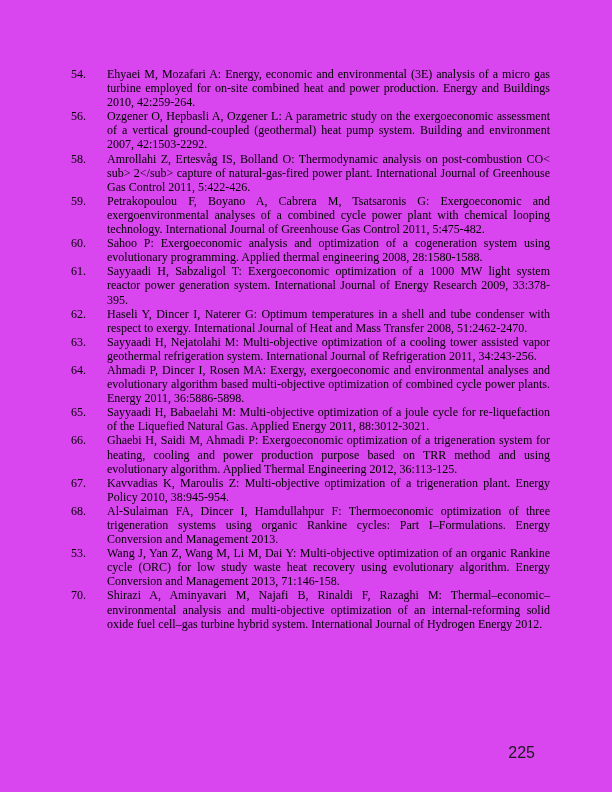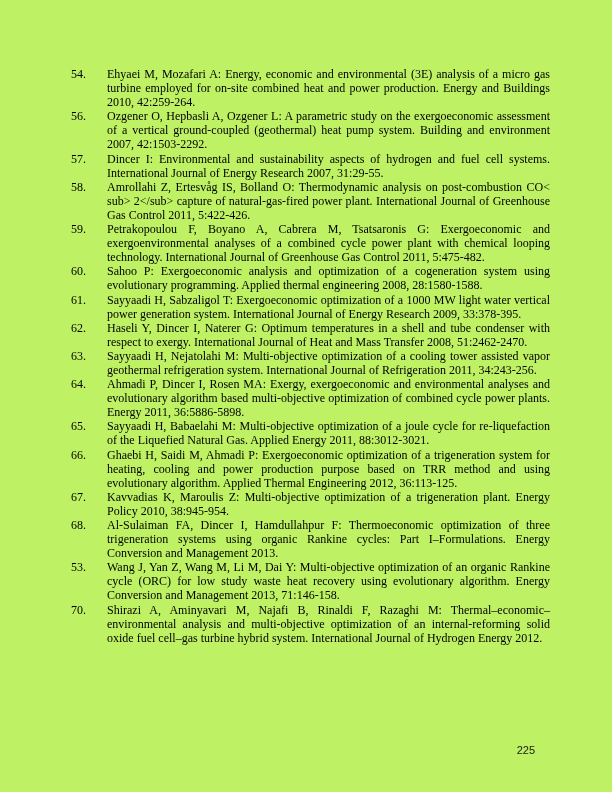--- a/index.html
+++ b/index.html
@@ -4,21 +4,21 @@
 <style>
   html, body {
     margin: 0;
     padding: 0;
     background: #ffffff;
   }
   .page {
     position: relative;
     width: 612px;
     height: 792px;
-    background: #bef264;
+    background: #d946ef;
     overflow: hidden;
     font-family: "Liberation Serif", serif;
     color: #000000;
   }
   .references {
     position: absolute;
     left: 71px;
     top: 67px;
     width: 479px;
   }
@@ -35,36 +35,35 @@
     left: 0;
     top: 0;
   }
   .it {
   }
   .page-number {
     position: absolute;
     top: 744px;
     right: 77px;
     font-family: "Liberation Sans", sans-serif;
-    font-size: 11px;
+    font-size: 16px;
     color: #1a1a1a;
   }
 </style>
 </head>
 <body>
 
 <div class="page">
   <div class="references">
       <div class="ref"><span class="ref-num">54.</span><span class="ref-text"><span>Ehyaei M, Mozafari A: Energy, economic and environmental (3E) analysis of a micro gas turbine employed for on-site combined heat and power production. </span><span class="it">Energy and Buildings</span><span> 2010, 42:259-264.</span></span></div>
       <div class="ref"><span class="ref-num">56.</span><span class="ref-text"><span>Ozgener O, Hepbasli A, Ozgener L: A parametric study on the exergoeconomic assessment of a vertical ground-coupled (geothermal) heat pump system. </span><span class="it">Building and environment</span><span> 2007, 42:1503-2292.</span></span></div>
-      <div class="ref"><span class="ref-num">57.</span><span class="ref-text"><span>Dincer I: Environmental and sustainability aspects of hydrogen and fuel cell systems. </span><span class="it">International Journal of Energy Research</span><span> 2007, 31:29-55.</span></span></div>
       <div class="ref"><span class="ref-num">58.</span><span class="ref-text"><span>Amrollahi Z, Ertesvåg IS, Bolland O: Thermodynamic analysis on post-combustion CO&lt; sub&gt; 2&lt;/sub&gt; capture of natural-gas-fired power plant. </span><span class="it">International Journal of Greenhouse Gas Control</span><span> 2011, 5:422-426.</span></span></div>
       <div class="ref"><span class="ref-num">59.</span><span class="ref-text"><span>Petrakopoulou F, Boyano A, Cabrera M, Tsatsaronis G: Exergoeconomic and exergoenvironmental analyses of a combined cycle power plant with chemical looping technology. </span><span class="it">International Journal of Greenhouse Gas Control</span><span> 2011, 5:475-482.</span></span></div>
       <div class="ref"><span class="ref-num">60.</span><span class="ref-text"><span>Sahoo P: Exergoeconomic analysis and optimization of a cogeneration system using evolutionary programming. </span><span class="it">Applied thermal engineering</span><span> 2008, 28:1580-1588.</span></span></div>
-      <div class="ref"><span class="ref-num">61.</span><span class="ref-text"><span>Sayyaadi H, Sabzaligol T: Exergoeconomic optimization of a 1000 MW light water vertical power generation system. </span><span class="it">International Journal of Energy Research</span><span> 2009, 33:378-395.</span></span></div>
+      <div class="ref"><span class="ref-num">61.</span><span class="ref-text"><span>Sayyaadi H, Sabzaligol T: Exergoeconomic optimization of a 1000 MW light system reactor power generation system. </span><span class="it">International Journal of Energy Research</span><span> 2009, 33:378-395.</span></span></div>
       <div class="ref"><span class="ref-num">62.</span><span class="ref-text"><span>Haseli Y, Dincer I, Naterer G: Optimum temperatures in a shell and tube condenser with respect to exergy. </span><span class="it">International Journal of Heat and Mass Transfer</span><span> 2008, 51:2462-2470.</span></span></div>
       <div class="ref"><span class="ref-num">63.</span><span class="ref-text"><span>Sayyaadi H, Nejatolahi M: Multi-objective optimization of a cooling tower assisted vapor geothermal refrigeration system. </span><span class="it">International Journal of Refrigeration</span><span> 2011, 34:243-256.</span></span></div>
       <div class="ref"><span class="ref-num">64.</span><span class="ref-text"><span>Ahmadi P, Dincer I, Rosen MA: Exergy, exergoeconomic and environmental analyses and evolutionary algorithm based multi-objective optimization of combined cycle power plants. </span><span class="it">Energy</span><span> 2011, 36:5886-5898.</span></span></div>
       <div class="ref"><span class="ref-num">65.</span><span class="ref-text"><span>Sayyaadi H, Babaelahi M: Multi-objective optimization of a joule cycle for re-liquefaction of the Liquefied Natural Gas. </span><span class="it">Applied Energy</span><span> 2011, 88:3012-3021.</span></span></div>
       <div class="ref"><span class="ref-num">66.</span><span class="ref-text"><span>Ghaebi H, Saidi M, Ahmadi P: Exergoeconomic optimization of a trigeneration system for heating, cooling and power production purpose based on TRR method and using evolutionary algorithm. </span><span class="it">Applied Thermal Engineering</span><span> 2012, 36:113-125.</span></span></div>
       <div class="ref"><span class="ref-num">67.</span><span class="ref-text"><span>Kavvadias K, Maroulis Z: Multi-objective optimization of a trigeneration plant. </span><span class="it">Energy Policy</span><span> 2010, 38:945-954.</span></span></div>
       <div class="ref"><span class="ref-num">68.</span><span class="ref-text"><span>Al-Sulaiman FA, Dincer I, Hamdullahpur F: Thermoeconomic optimization of three trigeneration systems using organic Rankine cycles: Part I–Formulations. </span><span class="it">Energy Conversion and Management</span><span> 2013.</span></span></div>
       <div class="ref"><span class="ref-num">53.</span><span class="ref-text"><span>Wang J, Yan Z, Wang M, Li M, Dai Y: Multi-objective optimization of an organic Rankine cycle (ORC) for low study waste heat recovery using evolutionary algorithm. </span><span class="it">Energy Conversion and Management</span><span> 2013, 71:146-158.</span></span></div>
       <div class="ref"><span class="ref-num">70.</span><span class="ref-text"><span>Shirazi A, Aminyavari M, Najafi B, Rinaldi F, Razaghi M: Thermal–economic–environmental analysis and multi-objective optimization of an internal-reforming solid oxide fuel cell–gas turbine hybrid system. </span><span class="it">International Journal of Hydrogen Energy</span><span> 2012.</span></span></div>
     </div>

